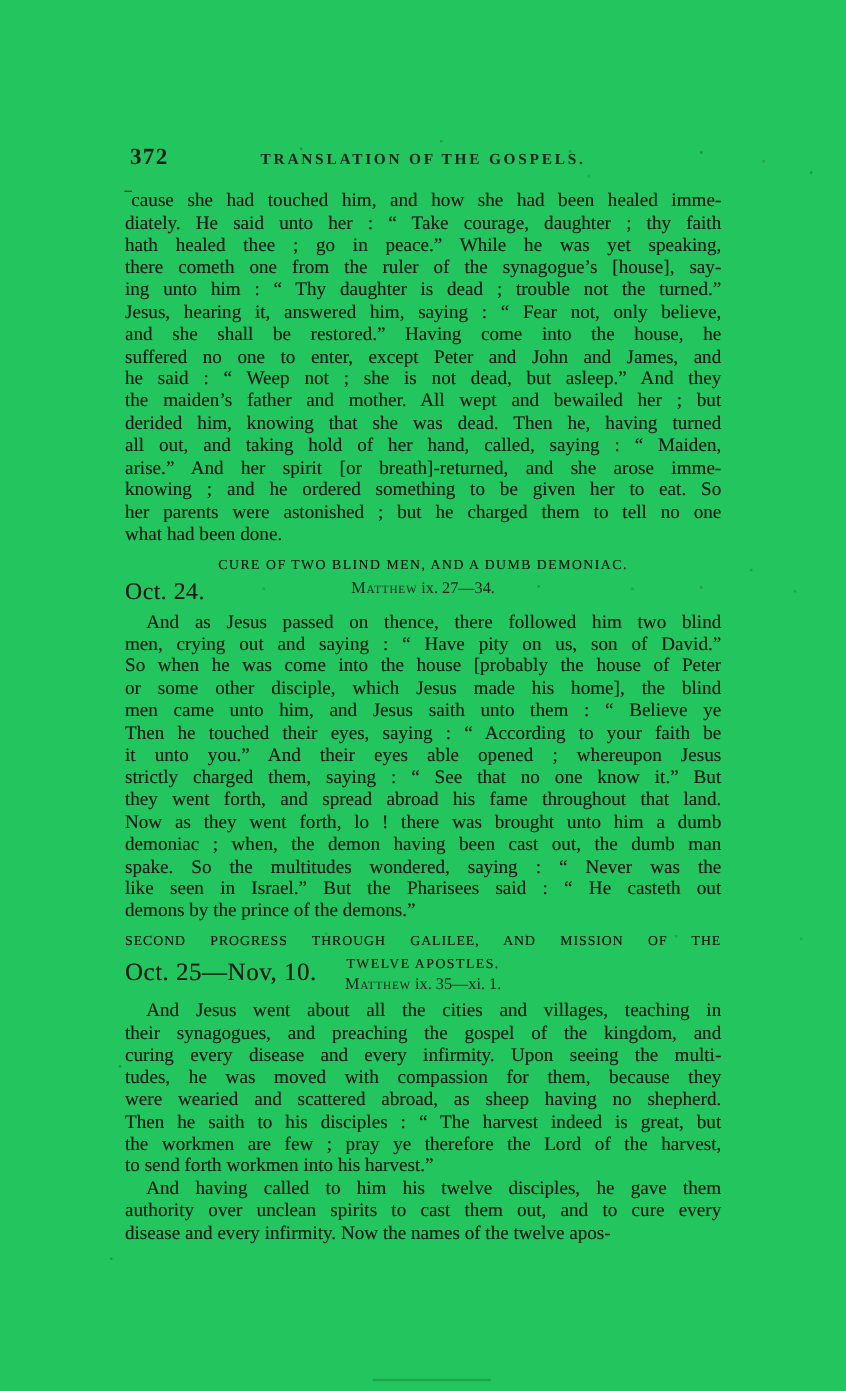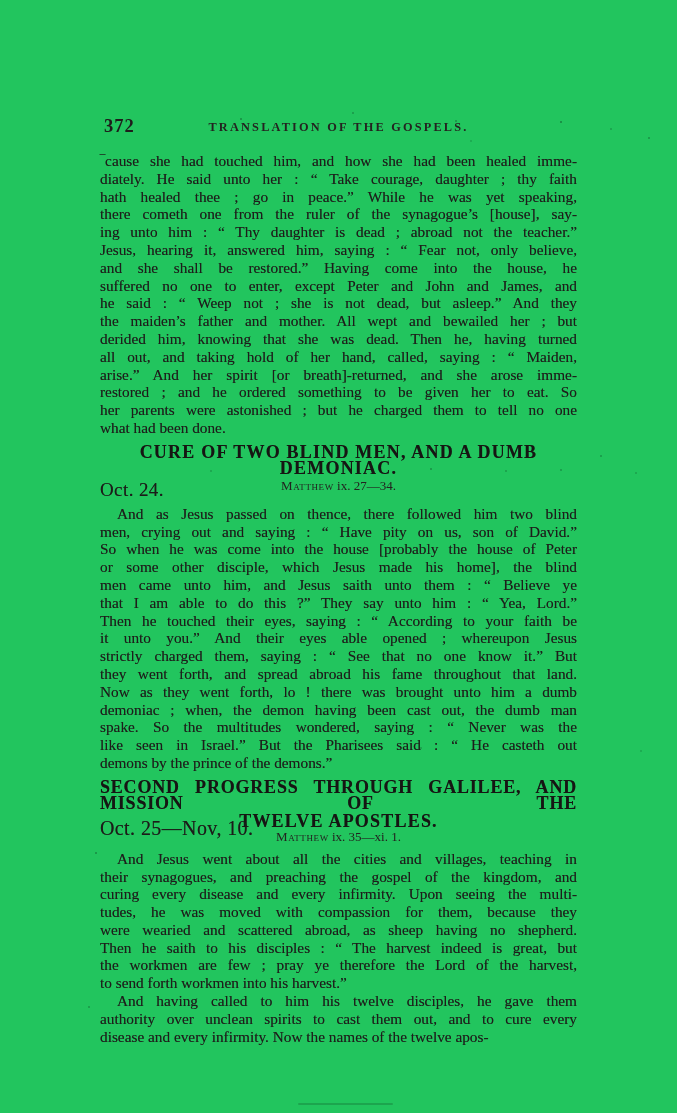--- a/index.html
+++ b/index.html
@@ -48,21 +48,21 @@
     font-size: 15.3px;
     line-height: 17.8px;
     text-align: justify;
     text-align-last: justify;
     text-shadow: 0 0 0.5px rgba(30,28,25,.55);
   }
   .line.lastline { text-align-last: left; }
   .line.indent { text-indent: 17px; }
   .heading-block { margin-top: 7px; margin-bottom: 5px; }
   .section-heading {
-    font-weight: bold; font-size: 18px; letter-spacing: 1.2px;
+    font-weight: normal; font-size: 11px; letter-spacing: 1.2px;
     text-align: center; color: #161513; line-height: 16px;
     text-shadow: 0 0 0.4px rgba(20,20,20,.5);
   }
   .section-heading.justified {
     text-align: justify; text-align-last: justify; letter-spacing: 0.8px;
   }
   .heading-row { position: relative; text-align: center; margin-top: 2px; min-height: 22px; }
   .heading-row.tall { min-height: 32px; }
   .date {
     position: absolute; left: 0; top: 1px;
@@ -86,44 +86,43 @@
   <div class="page-header">
     <span class="page-number">372</span>
     <span class="running-title">TRANSLATION OF THE GOSPELS.</span>
   </div>
   <div class="page-body">
       <div class="paragraph">
         <div class="line">‾cause she had touched him, and how she had been healed imme-</div>
         <div class="line">diately. He said unto her : “ Take courage, daughter ; thy faith</div>
         <div class="line">hath healed thee ; go in peace.” While he was yet speaking,</div>
         <div class="line">there cometh one from the ruler of the synagogue’s [house], say-</div>
-        <div class="line">ing unto him : “ Thy daughter is dead ; abroad not the teacher.”</div>
+        <div class="line">ing unto him : “ Thy daughter is dead ; trouble not the turned.”</div>
         <div class="line">Jesus, hearing it, answered him, saying : “ Fear not, only believe,</div>
         <div class="line">and she shall be restored.” Having come into the house, he</div>
         <div class="line">suffered no one to enter, except Peter and John and James, and</div>
         <div class="line">he said : “ Weep not ; she is not dead, but asleep.” And they</div>
         <div class="line">the maiden’s father and mother. All wept and bewailed her ; but</div>
         <div class="line">derided him, knowing that she was dead. Then he, having turned</div>
         <div class="line">all out, and taking hold of her hand, called, saying : “ Maiden,</div>
         <div class="line">arise.” And her spirit [or breath]-returned, and she arose imme-</div>
-        <div class="line">restored ; and he ordered something to be given her to eat. So</div>
+        <div class="line">knowing ; and he ordered something to be given her to eat. So</div>
         <div class="line">her parents were astonished ; but he charged them to tell no one</div>
         <div class="line lastline">what had been done.</div>
       </div>
       <div class="heading-block">
         <div class="section-heading">CURE OF TWO BLIND MEN, AND A DUMB DEMONIAC.</div>
         <div class="heading-row"><span class="date">Oct. 24.</span><span class="center-col"><div class="ref"><span class="book">Matthew</span> <span class="passage">ix. 27—34.</span></div></span></div>
       </div>
       <div class="paragraph">
         <div class="line indent">And as Jesus passed on thence, there followed him two blind</div>
         <div class="line">men, crying out and saying : “ Have pity on us, son of David.”</div>
         <div class="line">So when he was come into the house [probably the house of Peter</div>
         <div class="line">or some other disciple, which Jesus made his home], the blind</div>
         <div class="line">men came unto him, and Jesus saith unto them : “ Believe ye</div>
-        <div class="line">that I am able to do this ?” They say unto him : “ Yea, Lord.”</div>
         <div class="line">Then he touched their eyes, saying : “ According to your faith be</div>
         <div class="line">it unto you.” And their eyes able opened ; whereupon Jesus</div>
         <div class="line">strictly charged them, saying : “ See that no one know it.” But</div>
         <div class="line">they went forth, and spread abroad his fame throughout that land.</div>
         <div class="line">Now as they went forth, lo ! there was brought unto him a dumb</div>
         <div class="line">demoniac ; when, the demon having been cast out, the dumb man</div>
         <div class="line">spake. So the multitudes wondered, saying : “ Never was the</div>
         <div class="line">like seen in Israel.” But the Pharisees said : “ He casteth out</div>
         <div class="line lastline">demons by the prince of the demons.”</div>
       </div>

